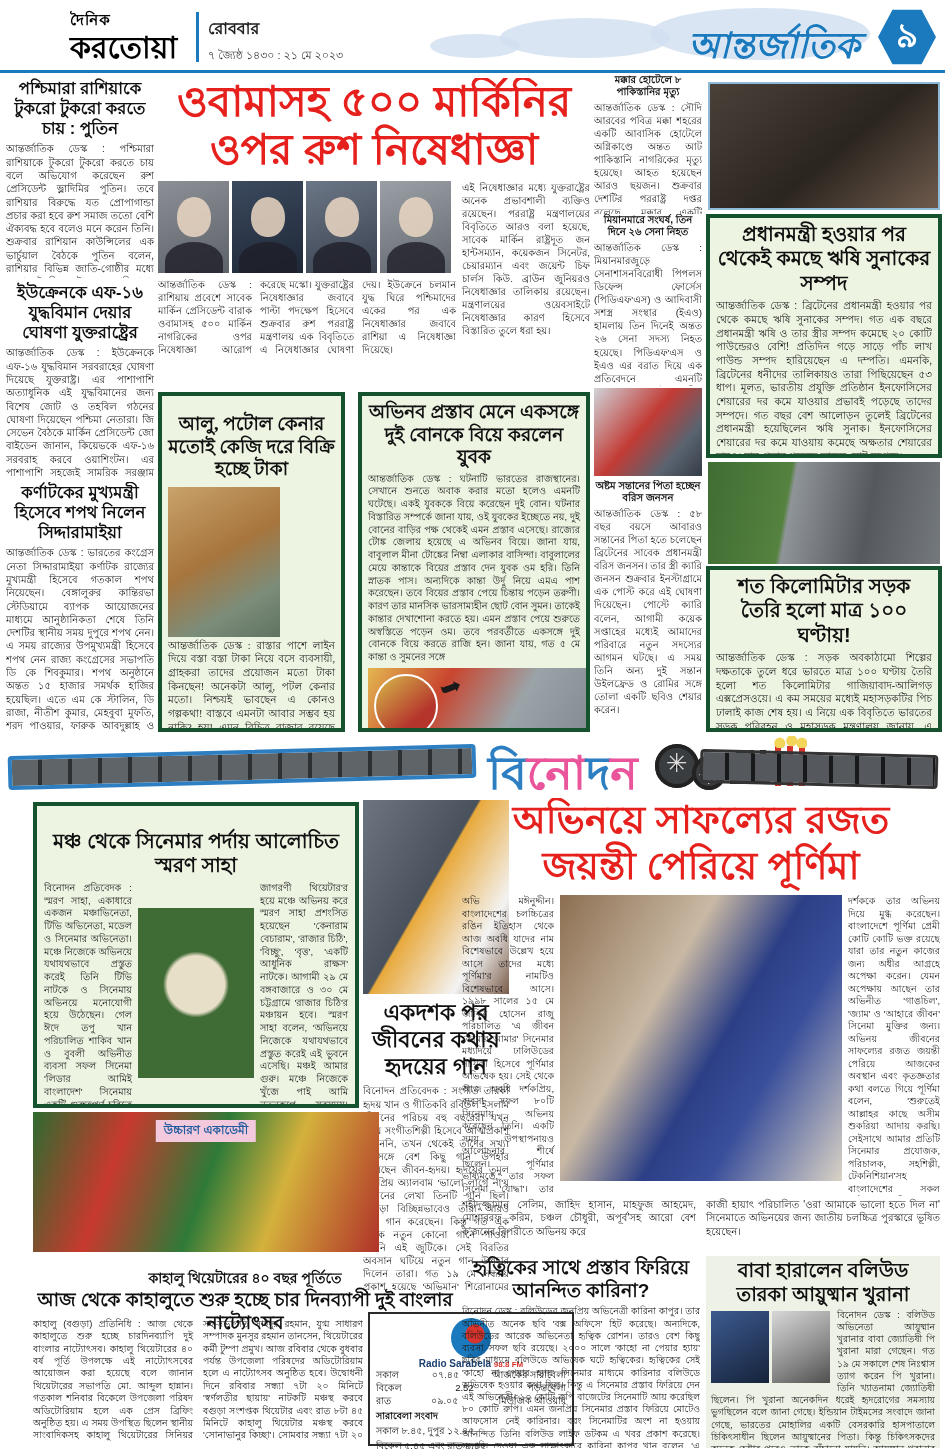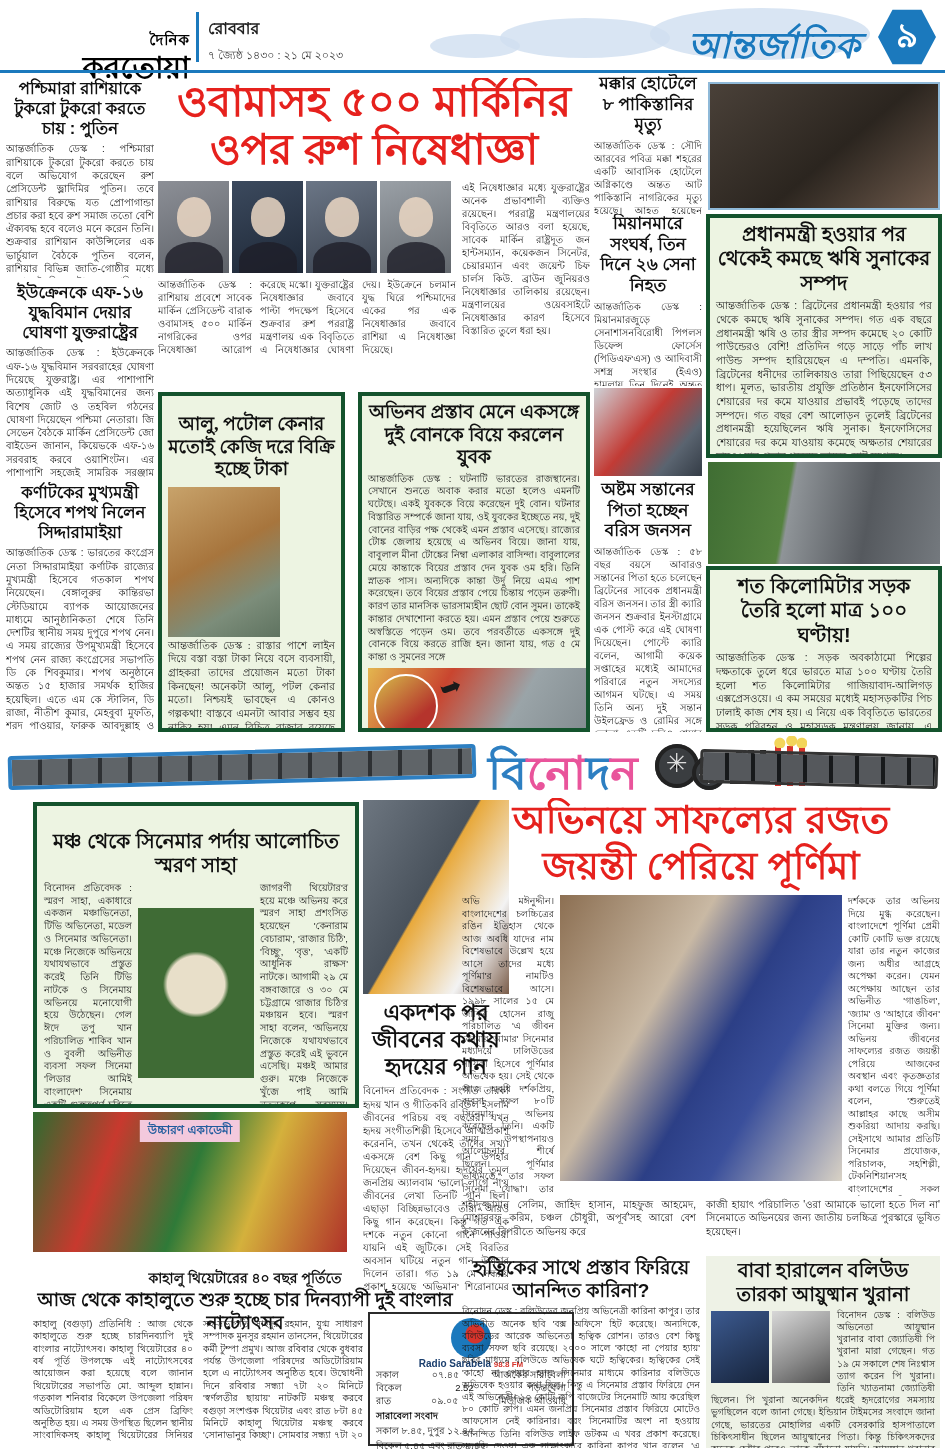--- a/index.html
+++ b/index.html
@@ -9,21 +9,21 @@
   .abs { position:absolute; }
   .hl { font-weight:bold; text-align:center; color:#101010; line-height:1.22; }
   .bd { text-align:justify; font-size:10.3px; line-height:1.33; color:#1c1c1c; }
   .grn { background:#edf4e2; border:4px solid #14532d; }
   .ph { background:#b8b1a4; }
   .cap { font-size:9.5px; line-height:1.3; color:#222; text-align:justify; }
 
   
   #hdr { left:0; top:0; width:945px; height:72px; background:#fff; }
   #hdr-rule { left:0; top:70px; width:945px; height:3px; background:#1b79bd; }
-  #logo { left:70px; top:8px; width:120px; text-align:right; color:#000;margin-top:20px; }
+  #logo { left:70px; top:8px; width:120px; text-align:left; color:#000; }
   #logo .l1 { font-size:15px; font-weight:bold; letter-spacing:1px; }
   #logo .l2 { font-size:30px; font-weight:bold; line-height:1; }
   #vbar { left:196px; top:12px; width:3px; height:50px; background:#1b79bd; }
   #dateblk { left:208px; top:16px; width:180px; }
   #dateblk .day { font-size:16px; font-weight:bold; color:#222; }
   #dateblk .date { font-size:11px; color:#333; margin-top:4px; }
   .mapblob { background:#cfdff0; border-radius:50%; opacity:.8; }
   #sect-title { left:580px; top:18px; width:280px; font-size:36px; font-weight:bold; color:#1b79bd; text-align:right; font-style:italic; text-shadow:0 0 1px #fff; }
   #page-badge { left:878px; top:8px; width:58px; height:58px; background:#1b79bd; clip-path:polygon(25% 3%,75% 3%,100% 50%,75% 97%,25% 97%,0 50%); color:#fff; font-size:34px; font-weight:bold; display:flex; align-items:center; justify-content:center; }
 
@@ -57,21 +57,21 @@
   #art-wed { left:358px; top:392px; width:232px; height:340px; padding:5px 6px; overflow:hidden; }
   #wed-photo { width:218px; height:120px; margin:4px auto 3px; position:relative; background:linear-gradient(120deg,#e3b64f 0%,#c9452f 30%,#9aa4a8 60%,#7b8488 100%); }
   #wed-inset { position:absolute; left:6px; top:6px; width:64px; height:64px; border-radius:50%; border:2px solid #fff; background:linear-gradient(140deg,#d6bb4a,#b5342c 70%); }
   #wed-arrow { position:absolute; left:72px; top:4px; font-size:26px; color:#1a1a1a; transform:rotate(-20deg); }
 
   
   #art-mecca  { left:594px; top:74px;  width:108px; height:140px; overflow:hidden; }
   #art-myan   { left:594px; top:214px; width:108px; height:172px; overflow:hidden; }
   #boris-photo{ left:594px; top:388px; width:108px; height:88px; background:linear-gradient(130deg,#cfd3d8 0%,#c23b35 45%,#5a6470 75%,#343c46 100%); }
   #art-boris  { left:594px; top:480px; width:108px; height:252px; overflow:hidden; }
-  .c4-hl { font-size:17px; margin-bottom:3px;text-align:center; }
+  .c4-hl { font-size:10px; margin-bottom:3px;text-align:center; }
   .c4-bd { font-size:9.8px; }
 
   
   #sunak-photo { left:708px; top:82px; width:232px; height:128px; border:2px solid #8fb9d8; background:linear-gradient(140deg,#4a4139 0%,#2b251f 55%,#6e5a4c 100%); }
   #art-sunak { left:706px; top:214px; width:236px; height:244px; padding:4px 6px; overflow:hidden; }
   #art-sunak .hl, #art-road .hl { font-size:20px; margin-bottom:4px; }
   #road-photo { left:708px; top:462px; width:232px; height:102px; background:linear-gradient(100deg,#3f6d33 0%,#55823f 34%,#8f9498 36%,#55595e 68%,#74797e 100%); }
   #art-road { left:706px; top:566px; width:236px; height:166px; padding:4px 6px; overflow:hidden; }
 
   
@@ -104,21 +104,21 @@
   #purnima { left:462px; top:798px; width:478px; height:398px; overflow:hidden; }
   #purnima-title { font-size:38px; line-height:1.2; color:#e6211d; font-weight:bold; text-align:center; }
   #purnima-row { display:flex; gap:6px; margin-top:6px; }
   #purnima-row .sidecol { width:92px; font-size:9.4px; }
   #purnima-photo { width:282px; height:286px; flex:none; background:linear-gradient(120deg,#8c6f52 0%,#c9b9a4 35%,#2c3f86 55%,#3a4f9b 70%,#d9d2c5 100%); }
 
   #purnima-cont { left:462px; top:1198px; width:478px; height:54px; display:flex; gap:10px; }
   #purnima-cont .bd { font-size:10px; }
 
   #uccharon { left:33px; top:1112px; width:326px; }
-  #uccharon-photo { width:314px; height:140px; position:relative; background:linear-gradient(110deg,#2e6b2f 0%,#c8392e 25%,#2f7a38 50%,#d4b13c 70%,#b03229 100%); }
+  #uccharon-photo { width:346px; height:140px; position:relative; background:linear-gradient(110deg,#2e6b2f 0%,#c8392e 25%,#2f7a38 50%,#d4b13c 70%,#b03229 100%); }
   #uccharon-banner { position:absolute; left:50%; top:8px; transform:translateX(-50%); background:#f3c9dd; color:#215c9e; font-weight:bold; font-size:12px; padding:1px 8px; white-space:nowrap; }
   #uccharon-capline { display:flex; gap:6px; margin-top:4px; }
 
   #kahalu-kicker { left:33px; top:1270px; width:424px; font-size:14px; }
   #kahalu-title  { left:33px; top:1289px; width:424px; font-size:18.5px; }
   #kahalu-body   { left:33px; top:1318px; width:330px; height:128px; column-count:2; column-gap:10px; font-size:9.3px; overflow:hidden; }
 
   #radio-ad { left:368px; top:1312px; width:206px; height:134px; border:2px solid #2b2b2b; background:#fff; padding:4px 6px; font-size:9.5px; }
   #radio-logo { width:40px; height:40px; margin:0 auto; border-radius:50%; background:radial-gradient(circle at 60% 40%, #d6342c 0 9px, transparent 10px), linear-gradient(120deg,#1b79bd 55%, #0c5a94 100%); }
   #radio-name { text-align:center; font-weight:bold; color:#1b3f6e; font-size:10px; }

